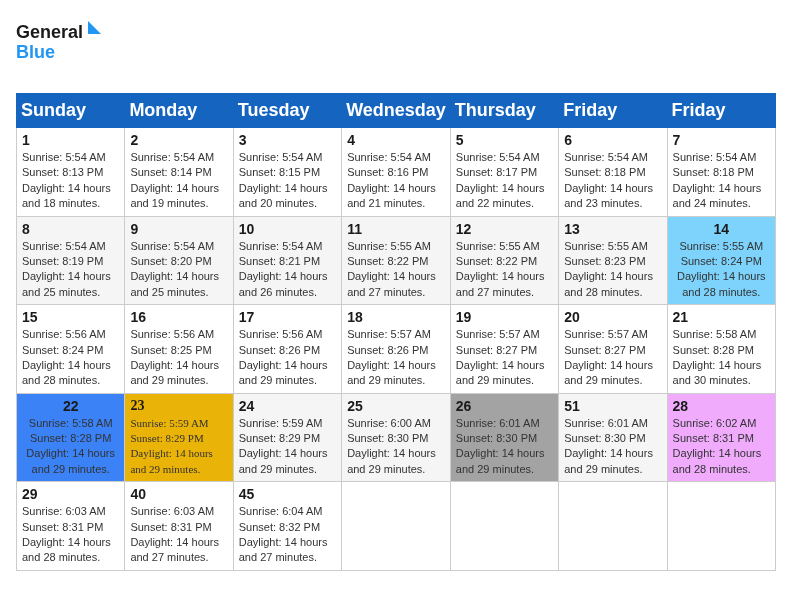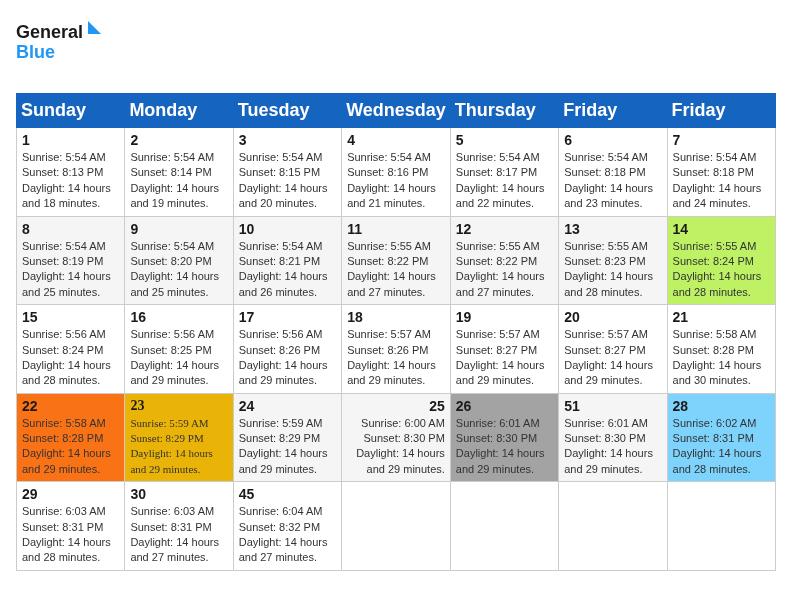--- a/index.html
+++ b/index.html
@@ -153,21 +153,21 @@
 <div class="day-info">Sunrise: 5:55 AM<br>Sunset: 8:22 PM<br>Daylight: 14 hours and 27 minutes.</div>
         </td>
         <td style="background: rgb(245, 245, 245);">
           <span class="day-number">12</span>
 <div class="day-info">Sunrise: 5:55 AM<br>Sunset: 8:22 PM<br>Daylight: 14 hours and 27 minutes.</div>
         </td>
         <td style="background: rgb(245, 245, 245);">
           <span class="day-number">13</span>
 <div class="day-info">Sunrise: 5:55 AM<br>Sunset: 8:23 PM<br>Daylight: 14 hours and 28 minutes.</div>
         </td>
-        <td style="background: #bef264;">
+        <td style="background: #7dd3fc; text-align: center;">
           <span class="day-number">14</span>
 <div class="day-info">Sunrise: 5:55 AM<br>Sunset: 8:24 PM<br>Daylight: 14 hours and 28 minutes.</div>
         </td>
       </tr>
       <tr>
         <td>
           <span class="day-number">15</span>
 <div class="day-info">Sunrise: 5:56 AM<br>Sunset: 8:24 PM<br>Daylight: 14 hours and 28 minutes.</div>
         </td>
         <td>
@@ -189,56 +189,56 @@
         <td>
           <span class="day-number">20</span>
 <div class="day-info">Sunrise: 5:57 AM<br>Sunset: 8:27 PM<br>Daylight: 14 hours and 29 minutes.</div>
         </td>
         <td>
           <span class="day-number">21</span>
 <div class="day-info">Sunrise: 5:58 AM<br>Sunset: 8:28 PM<br>Daylight: 14 hours and 30 minutes.</div>
         </td>
       </tr>
       <tr>
-        <td style="background: #f97316;">
+        <td style="background: #3b82f6; text-align: center;">
           <span class="day-number">22</span>
 <div class="day-info">Sunrise: 5:58 AM<br>Sunset: 8:28 PM<br>Daylight: 14 hours and 29 minutes.</div>
         </td>
         <td style="background: #eab308; font-family: Liberation Serif, serif;">
           <span class="day-number">23</span>
 <div class="day-info">Sunrise: 5:59 AM<br>Sunset: 8:29 PM<br>Daylight: 14 hours and 29 minutes.</div>
         </td>
         <td style="background: rgb(245, 245, 245);">
           <span class="day-number">24</span>
 <div class="day-info">Sunrise: 5:59 AM<br>Sunset: 8:29 PM<br>Daylight: 14 hours and 29 minutes.</div>
         </td>
-        <td style="background: rgb(245, 245, 245); text-align: right;">
+        <td style="background: rgb(245, 245, 245);">
           <span class="day-number">25</span>
 <div class="day-info">Sunrise: 6:00 AM<br>Sunset: 8:30 PM<br>Daylight: 14 hours and 29 minutes.</div>
         </td>
         <td style="background: #a3a3a3;">
           <span class="day-number">26</span>
 <div class="day-info">Sunrise: 6:01 AM<br>Sunset: 8:30 PM<br>Daylight: 14 hours and 29 minutes.</div>
         </td>
         <td style="background: rgb(245, 245, 245);">
           <span class="day-number">51</span>
 <div class="day-info">Sunrise: 6:01 AM<br>Sunset: 8:30 PM<br>Daylight: 14 hours and 29 minutes.</div>
         </td>
-        <td style="background: #7dd3fc;">
+        <td style="background: #f0abfc;">
           <span class="day-number">28</span>
 <div class="day-info">Sunrise: 6:02 AM<br>Sunset: 8:31 PM<br>Daylight: 14 hours and 28 minutes.</div>
         </td>
       </tr>
       <tr>
         <td>
           <span class="day-number">29</span>
 <div class="day-info">Sunrise: 6:03 AM<br>Sunset: 8:31 PM<br>Daylight: 14 hours and 28 minutes.</div>
         </td>
         <td>
-          <span class="day-number">30</span>
+          <span class="day-number">40</span>
 <div class="day-info">Sunrise: 6:03 AM<br>Sunset: 8:31 PM<br>Daylight: 14 hours and 27 minutes.</div>
         </td>
         <td>
           <span class="day-number">45</span>
 <div class="day-info">Sunrise: 6:04 AM<br>Sunset: 8:32 PM<br>Daylight: 14 hours and 27 minutes.</div>
         </td>
         <td class="empty-cell"></td>
         <td class="empty-cell"></td>
         <td class="empty-cell"></td>
         <td class="empty-cell"></td>

